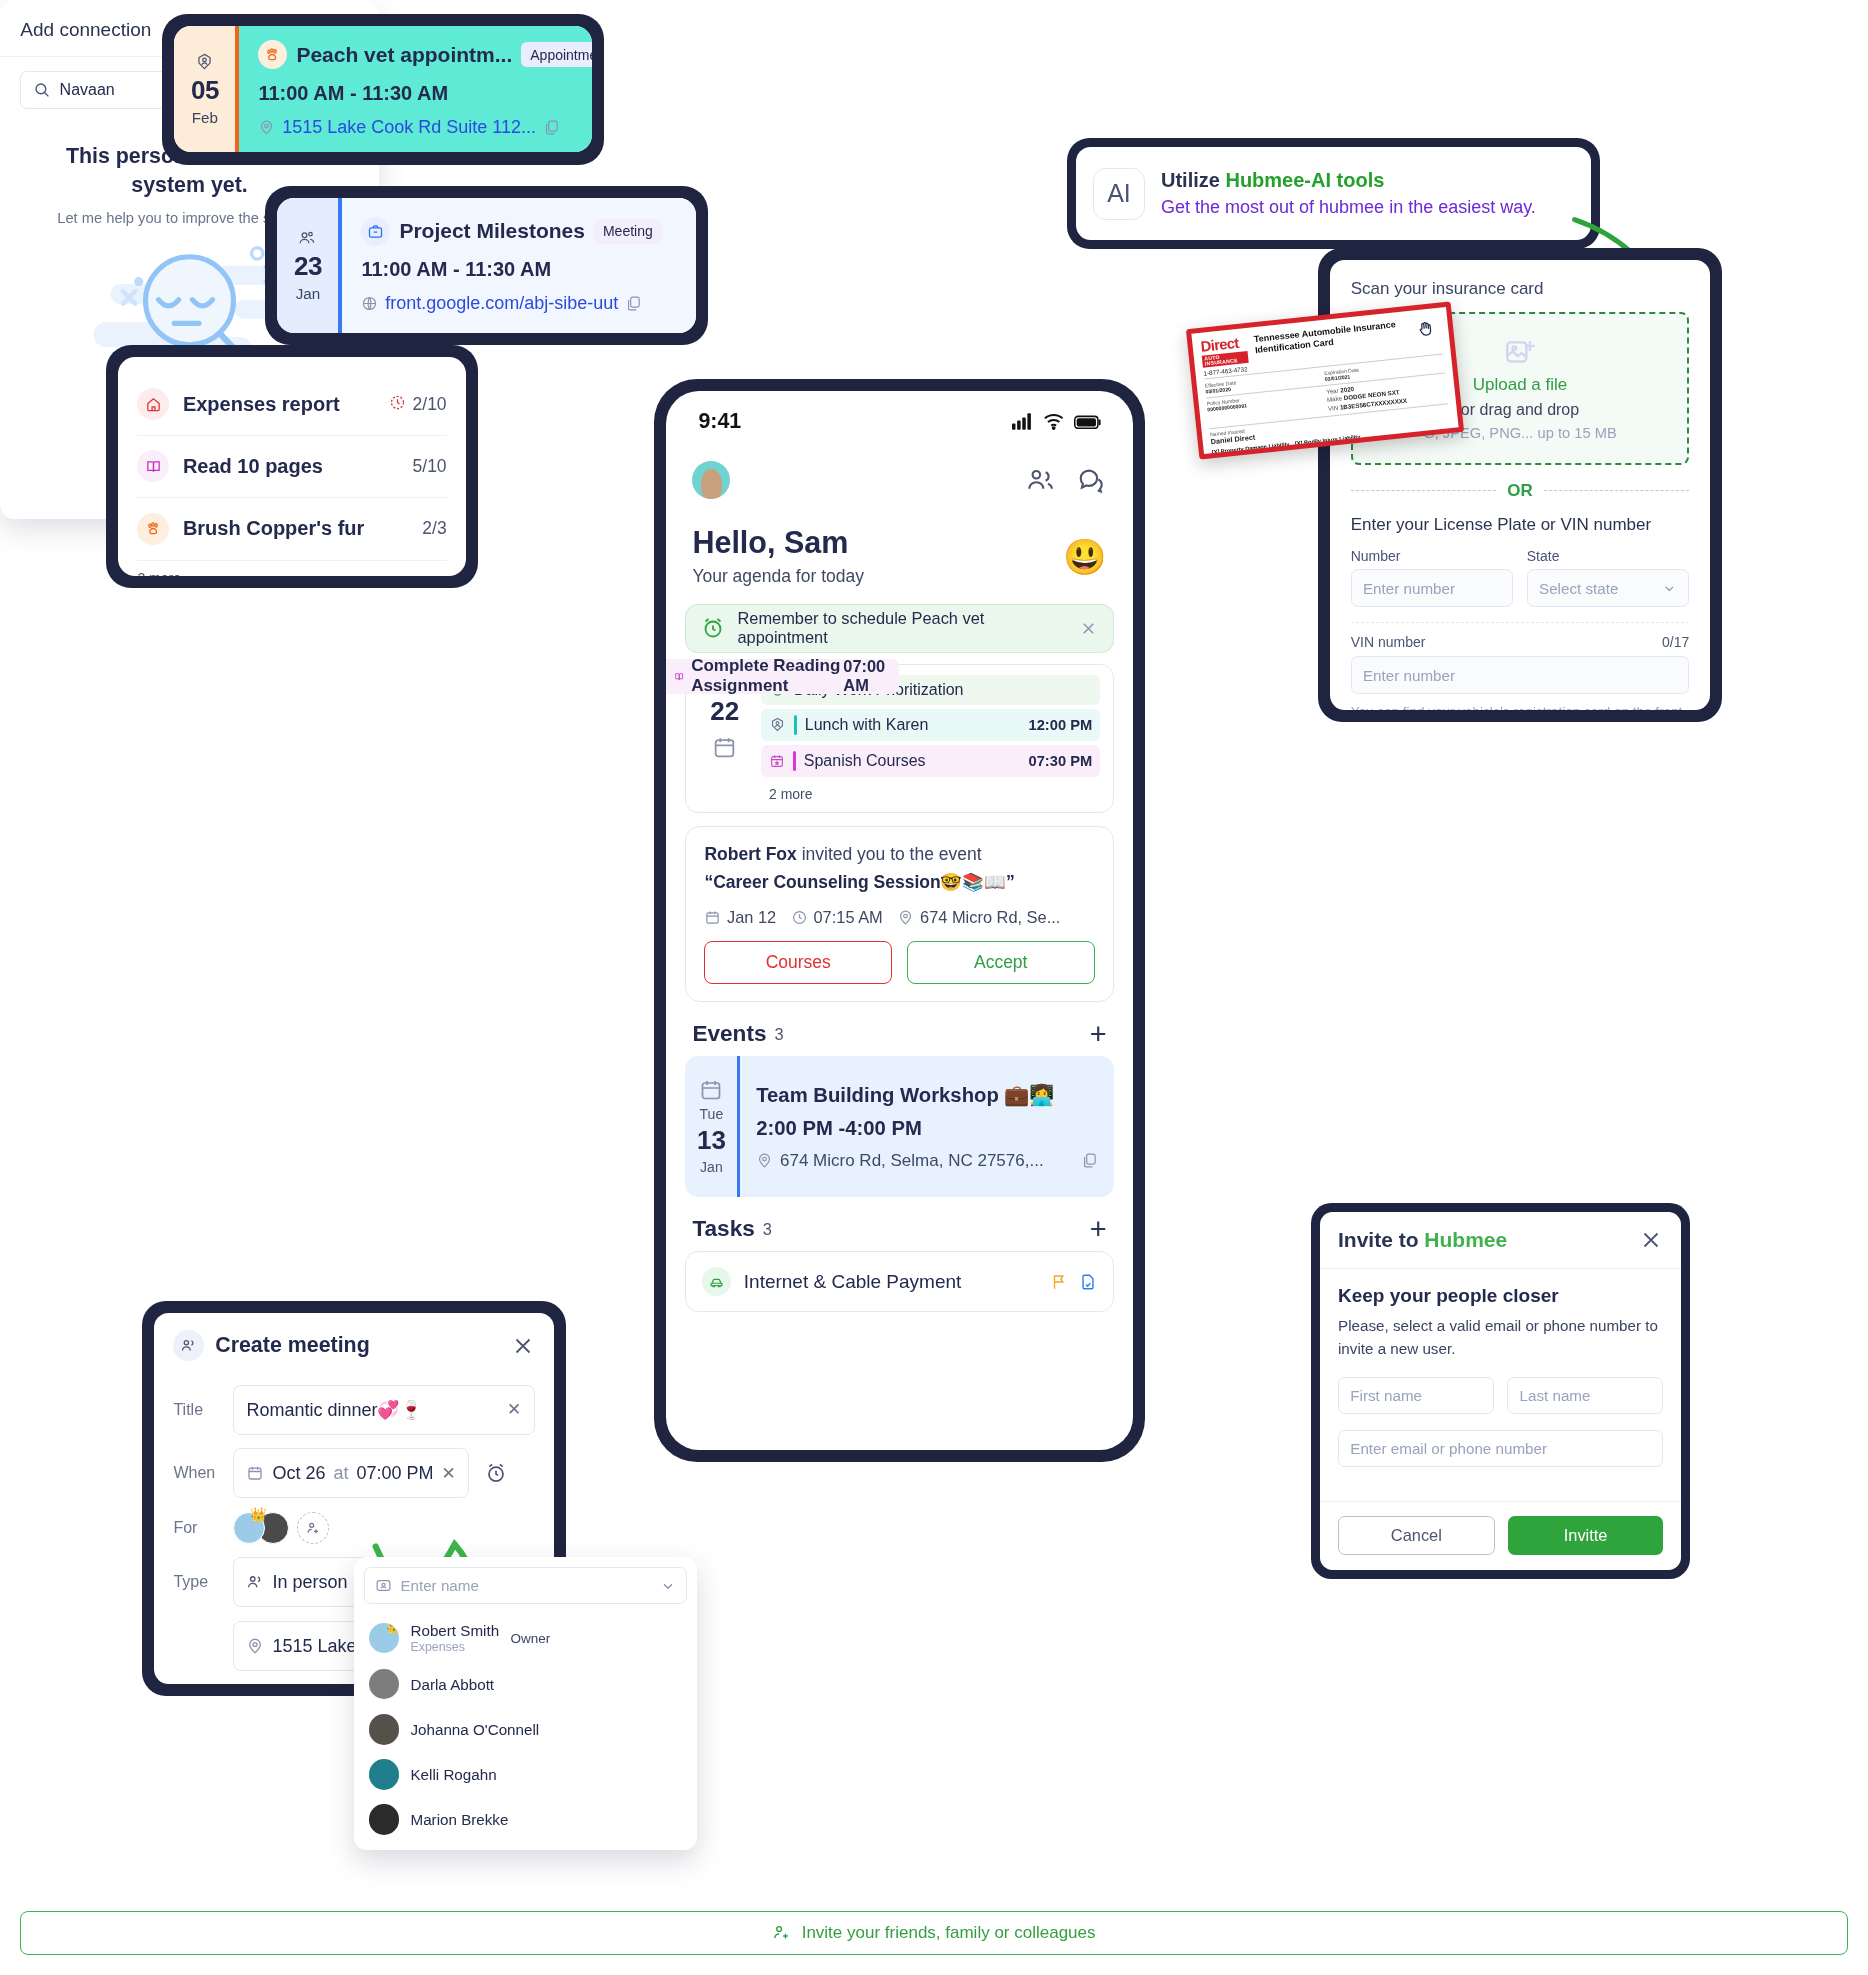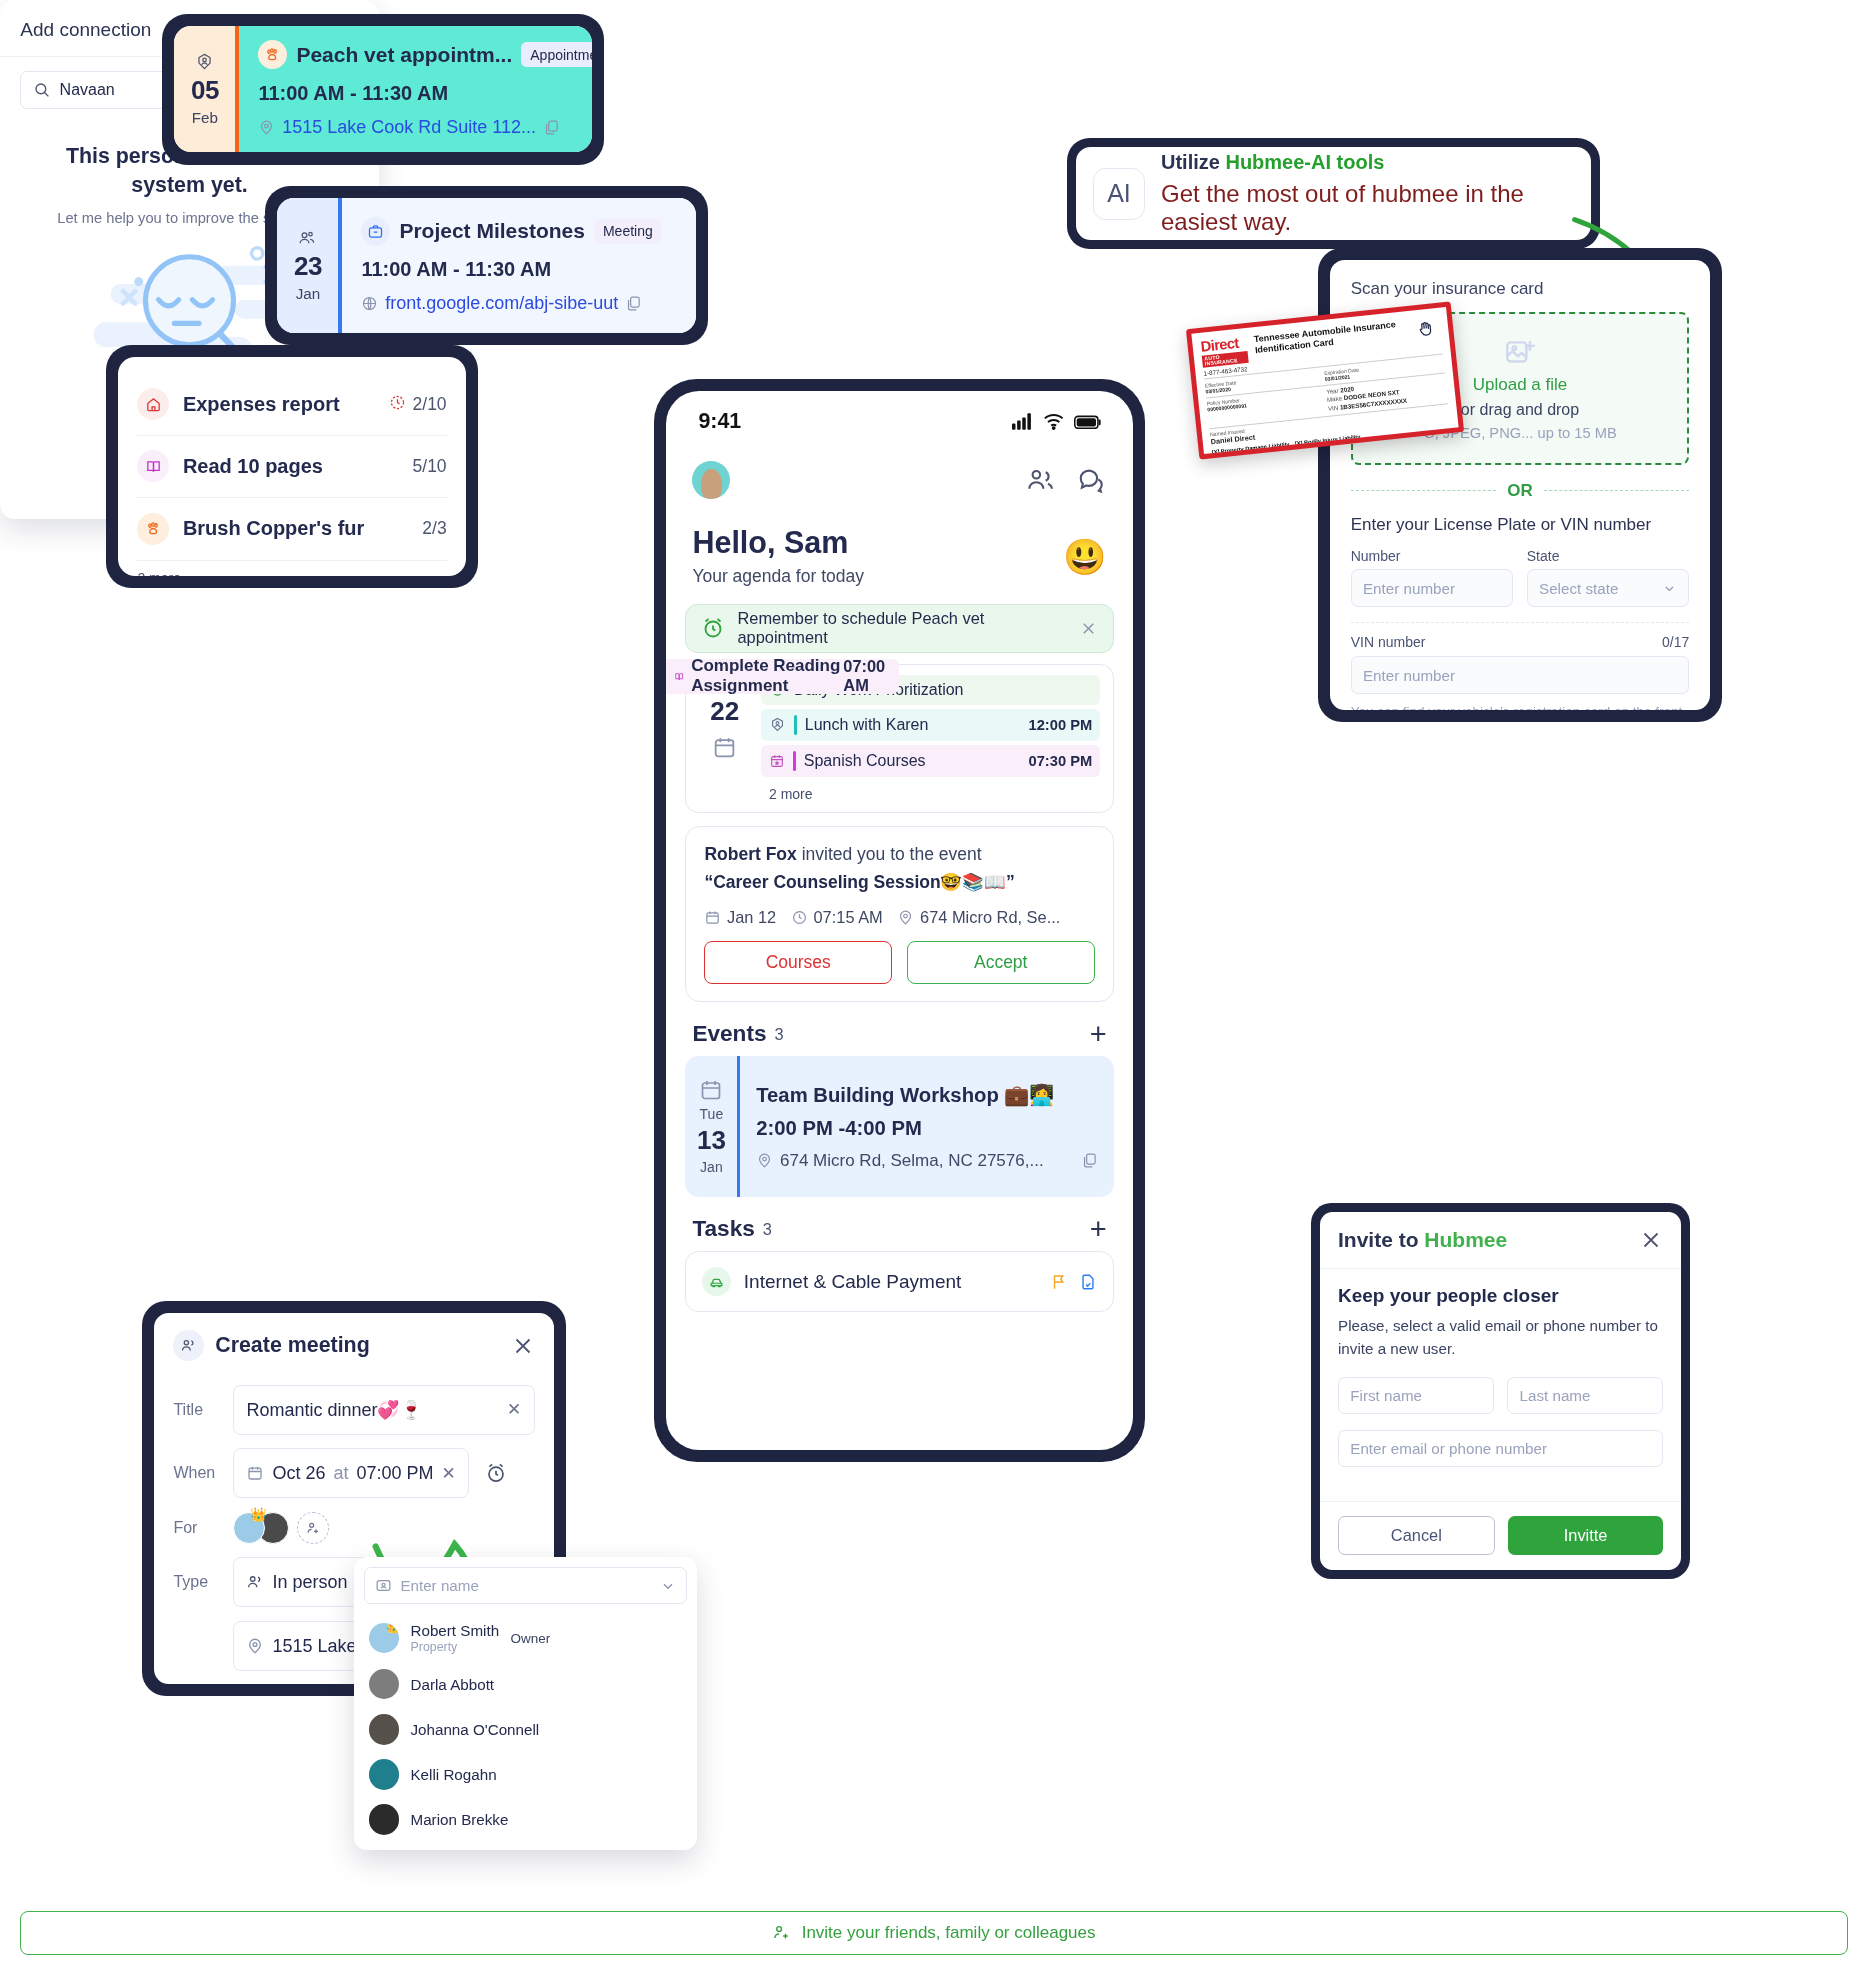--- a/index.html
+++ b/index.html
@@ -144,21 +144,21 @@
   .taskcard .ti { width:29px;height:29px;border-radius:50%;background:#e7f7ec;display:flex;align-items:center;justify-content:center;flex:0 0 29px;}
   .taskcard .tt { flex:1; font-size:19px; color:#232a4d; }
   .taskcard .acts { display:flex; gap: 10.2px; }
 
   
   #ai-banner { left: 1067px; top: 138px; width: 533px; height: 111px; border-radius: 22.6px; }
   #ai-banner .inner { border-radius: 14.7px; display:flex; align-items:center; gap: 16px; padding: 0 17px; }
   .ai-box { width: 52px;height: 52px; border:1.1px solid #e3e7f2; border-radius:12.4px; display:flex;align-items:center;justify-content:center; font-size:25px; color:#4a5374; flex:0 0 52px;}
   .ai-t1 { font-size: 20px; font-weight:700; color:#2b3352; }
   .ai-t1 em { font-style:normal; color:#24a02c; }
-  .ai-t2 { font-size: 24px; color:#7f1d1d; margin-top: 5.6px;}
+  .ai-t2 { font-size: 18px; color:#6d28d9; margin-top: 5.6px;}
 
   
   #ins-panel { left: 1318px; top: 248px; width: 404px; height: 474px; border-radius: 24px; }
   #ins-panel .inner { border-radius: 14.7px; padding: 19px 20.3px; }
   .ins-h { font-size: 17px; color:#3b4463; }
   .dropzone {
     margin-top: 12.4px; height: 153px; border: 2.3px dashed #2b8a3e; border-radius: 8px;
     background:#f4faf5; display:flex; flex-direction:column; align-items:center; justify-content:center; gap:5.6px;
   }
   .dz-up { font-size: 17px; color:#2f9e44; }
@@ -809,21 +809,21 @@
       <svg width="16" height="16" viewBox="0 0 24 24" fill="none" stroke="#8b93ad" stroke-width="2">
           <path d="M6 9.5l6 6 6-6"></path>
         </svg>
     </div>
     <div class="crow">
       <div class="cav" style="background:#9ccbe8">
           <span class="crown">👑</span>
         </div>
       <div>
           <div class="cnm">Robert Smith</div>
-          <div class="csub">Property</div>
+          <div class="csub">Expenses</div>
         </div>
       <div class="crole">Owner</div>
     </div>
     <div class="crow">
       <div class="cav" style="background:#7d7d7d"></div>
       <div class="cnm">Darla Abbott</div>
     </div>
     <div class="crow">
       <div class="cav" style="background:#55504a"></div>
       <div class="cnm">Johanna O'Connell</div>

